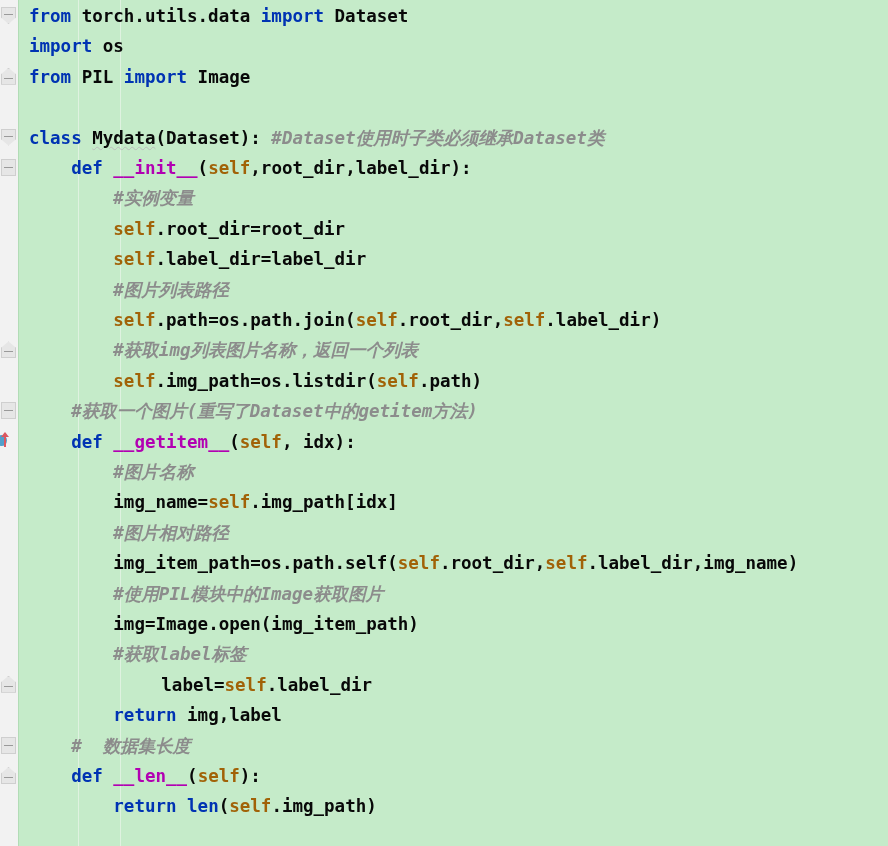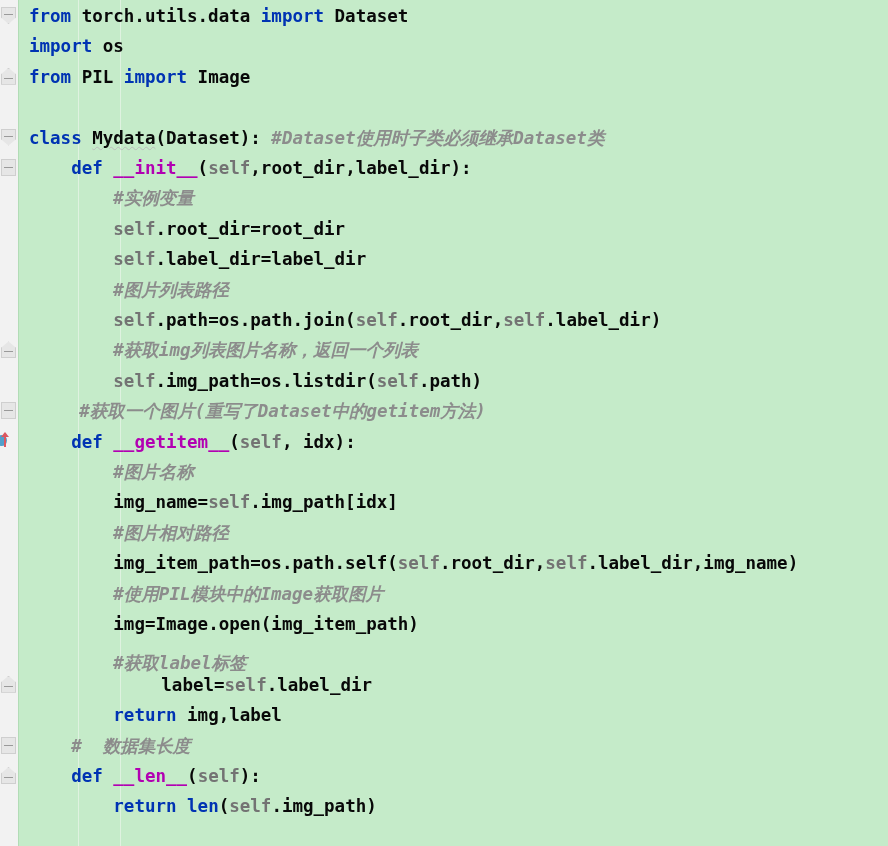--- a/index.html
+++ b/index.html
@@ -60,21 +60,21 @@
     line-height: 30.4px;
     white-space: pre;
     font-size: 17.5px;
     letter-spacing: 0px;
     color: #080808;
     font-weight: bold;
   }
 
   
   .kw   { color: #0033b3; }            
-  .self { color: #737373; }            
+  .self { color: #a16207; }            
   .fn   { color: #b200b2; }            
   .cm   { color: #8c8c8c; font-style: italic; }  
   .id   { color: #080808; }
   .builtin { color: #0033b3; }
 
   
   .wavy {
     text-decoration: underline;
     text-decoration-style: wavy;
     text-decoration-color: #bcbcbc;
@@ -165,29 +165,29 @@
         <div class="line" style="top: 92.2px; left: 11px;">&nbsp;</div>
         <div class="line" style="top: 122.6px; left: 11px; text-align: center;"><span class="kw">class</span><span class="id"> </span><span class="id wavy">Mydata</span><span class="id">(Dataset): </span><span class="cm">#Dataset使用时子类必须继承Dataset类</span></div>
         <div class="line" style="top: 153px; left: 53.16px;"><span class="kw">def</span><span class="id"> </span><span class="fn">__init__</span><span class="id">(</span><span class="self">self</span><span class="id">,root_dir,label_dir):</span></div>
         <div class="line" style="top: 183.4px; left: 95.32px;"><span class="cm">#实例变量</span></div>
         <div class="line" style="top: 213.8px; left: 95.32px;"><span class="self">self</span><span class="id">.root_dir=root_dir</span></div>
         <div class="line" style="top: 244.2px; left: 95.32px;"><span class="self">self</span><span class="id">.label_dir=label_dir</span></div>
         <div class="line" style="top: 274.6px; left: 95.32px; text-align: right;"><span class="cm">#图片列表路径</span></div>
         <div class="line" style="top: 305px; left: 95.32px;"><span class="self">self</span><span class="id">.path=os.path.join(</span><span class="self">self</span><span class="id">.root_dir,</span><span class="self">self</span><span class="id">.label_dir)</span></div>
         <div class="line" style="top: 335.4px; left: 95.32px;"><span class="cm">#获取img列表图片名称，返回一个列表</span></div>
         <div class="line" style="top: 365.8px; left: 95.32px;"><span class="self">self</span><span class="id">.img_path=os.listdir(</span><span class="self">self</span><span class="id">.path)</span></div>
-        <div class="line" style="top: 396.2px; left: 53.16px; margin-left: 8px;"><span class="cm">#获取一个图片(重写了Dataset中的getitem方法)</span></div>
+        <div class="line" style="top: 396.2px; left: 53.16px;"><span class="cm">#获取一个图片(重写了Dataset中的getitem方法)</span></div>
         <div class="line" style="top: 426.6px; left: 53.16px;"><span class="kw">def</span><span class="id"> </span><span class="fn">__getitem__</span><span class="id">(</span><span class="self">self</span><span class="id">, idx):</span></div>
         <div class="line" style="top: 457px; left: 95.32px;"><span class="cm">#图片名称</span></div>
         <div class="line" style="top: 487.4px; left: 95.32px;"><span class="id">img_name=</span><span class="self">self</span><span class="id">.img_path[idx]</span></div>
         <div class="line" style="top: 517.8px; left: 95.32px;"><span class="cm">#图片相对路径</span></div>
         <div class="line" style="top: 548.2px; left: 95.32px;"><span class="id">img_item_path=os.path.self(</span><span class="self">self</span><span class="id">.root_dir,</span><span class="self">self</span><span class="id">.label_dir,img_name)</span></div>
         <div class="line" style="top: 578.6px; left: 95.32px;"><span class="cm">#使用PIL模块中的Image获取图片</span></div>
         <div class="line" style="top: 609px; left: 95.32px;"><span class="id">img=Image.open(img_item_path)</span></div>
-        <div class="line" style="top: 639.4px; left: 95.32px; margin-top: 9px;"><span class="cm">#获取label标签</span></div>
+        <div class="line" style="top: 639.4px; left: 95.32px;"><span class="cm">#获取label标签</span></div>
         <div class="line" style="top: 669.8px; left: 95.32px; margin-left: 48px;"><span class="id">label=</span><span class="self">self</span><span class="id">.label_dir</span></div>
         <div class="line" style="top: 700.2px; left: 95.32px;"><span class="kw">return</span><span class="id"> img,label</span></div>
         <div class="line" style="top: 730.6px; left: 53.16px;"><span class="cm">#  数据集长度</span></div>
         <div class="line" style="top: 761px; left: 53.16px;"><span class="kw">def</span><span class="id"> </span><span class="fn">__len__</span><span class="id">(</span><span class="self">self</span><span class="id">):</span></div>
         <div class="line" style="top: 791.4px; left: 95.32px;"><span class="kw">return</span><span class="id"> </span><span class="builtin">len</span><span class="id">(</span><span class="self">self</span><span class="id">.img_path)</span></div>
       </div>
   </div>
 
   <div id="gutter-marks">
       <div class="fold start" style="top: 7px;">

